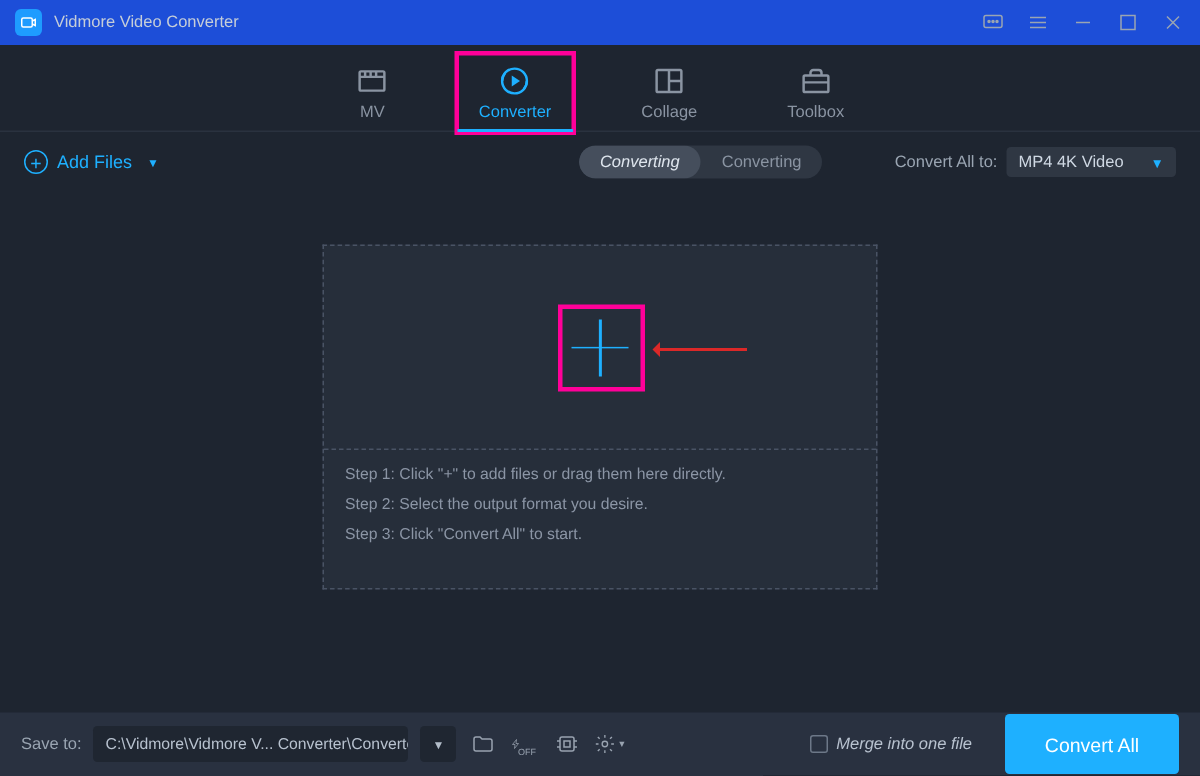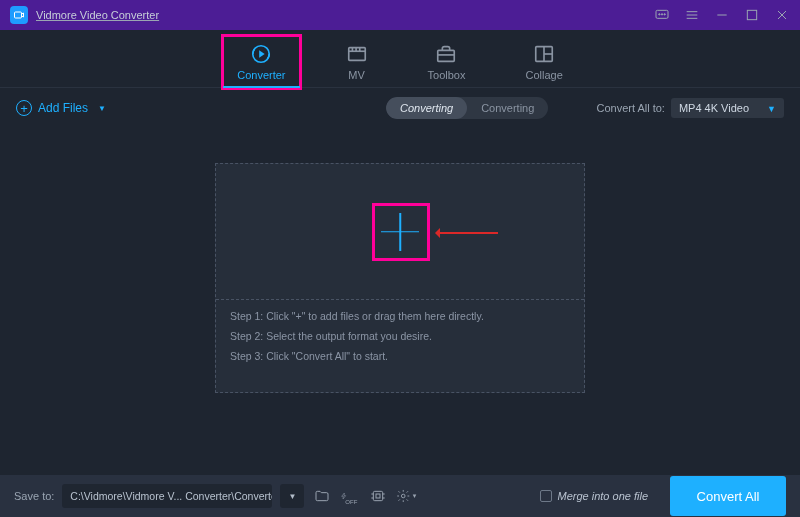--- a/index.html
+++ b/index.html
@@ -1,18 +1,18 @@
 <!DOCTYPE html>
 <html><head>
 <meta charset="utf-8">
 <style>
   * { box-sizing: border-box; margin: 0; padding: 0; font-family: -apple-system, BlinkMacSystemFont, "Segoe UI", Arial, sans-serif; }
   body { width: 800px; height: 517px; background: #1e2530; overflow: hidden; color: #9aa5b2; font-size: 12px; user-select: none; }
   
-  .titlebar { height: 30px; display: flex; align-items: center; padding: 0 10px; background:#4c1d95;text-decoration:underline; }
+  .titlebar { height: 30px; display: flex; align-items: center; padding: 0 10px; background:#1d4ed8; }
   .app-logo { width: 18px; height: 18px; background:#1e9cff; border-radius:4px; display:flex; align-items:center; justify-content:center; margin-right:8px;}
   .app-logo svg{width:12px;height:12px;}
   .app-title { color:#c6ced8; font-size:11px; }
   .titlebar-right { margin-left:auto; display:flex; gap:14px; align-items:center; }
   .tb-btn { width:16px; height:16px; display:flex; align-items:center; justify-content:center; color:#9aa5b2; }
   .tb-btn svg{ width:100%; height:100%; }
   
   .mainnav { height:58px; display:flex; justify-content:center; align-items:flex-end; gap:40px; border-bottom:1px solid #2a323f;}
   .nav-item { display:flex; flex-direction:column; align-items:center; gap:4px; padding:6px 10px 6px; color:#8a94a2; position:relative;}
   .nav-item.active { color:#1eb0ff; }
@@ -94,63 +94,63 @@
     <div class="tb-btn">
         <svg viewBox="0 0 24 24" stroke="currentColor" stroke-width="1.5">
           <line x1="6" y1="6" x2="18" y2="18"></line>
           <line x1="6" y1="18" x2="18" y2="6"></line>
         </svg>
       </div>
   </div>
 </div>
 
 <div class="mainnav">
-  <div class="nav-item active" style="position:relative;">
-    <div class="highlight-box" style="top:-3px;left:-6px;right:-6px;bottom:-3px;"></div>
-    <div class="icon">
-        <svg viewBox="0 0 24 24" fill="none" stroke="currentColor" stroke-width="1.8">
-          <circle cx="12" cy="12" r="9"></circle>
-          <path d="M10 8l6 4-6 4z" fill="currentColor" stroke="none"></path>
-          <path d="M3 12a9 9 0 0 1 2-5.5"></path>
-          <path d="M21 12a9 9 0 0 1-2 5.5"></path>
-        </svg>
-      </div>
-    <span>Converter</span>
-  </div>
   <div class="nav-item">
     <div class="icon">
         <svg viewBox="0 0 24 24" fill="none" stroke="currentColor" stroke-width="1.8">
           <rect x="3" y="5" width="18" height="14" rx="1"></rect>
           <line x1="3" y1="9" x2="21" y2="9"></line>
           <line x1="7" y1="5" x2="7" y2="9"></line>
           <line x1="11" y1="5" x2="11" y2="9"></line>
           <line x1="15" y1="5" x2="15" y2="9"></line>
         </svg>
       </div>
     <span>MV</span>
   </div>
+  <div class="nav-item active" style="position:relative;">
+    <div class="highlight-box" style="top:-3px;left:-6px;right:-6px;bottom:-3px;"></div>
+    <div class="icon">
+        <svg viewBox="0 0 24 24" fill="none" stroke="currentColor" stroke-width="1.8">
+          <circle cx="12" cy="12" r="9"></circle>
+          <path d="M10 8l6 4-6 4z" fill="currentColor" stroke="none"></path>
+          <path d="M3 12a9 9 0 0 1 2-5.5"></path>
+          <path d="M21 12a9 9 0 0 1-2 5.5"></path>
+        </svg>
+      </div>
+    <span>Converter</span>
+  </div>
+  <div class="nav-item">
+    <div class="icon">
+        <svg viewBox="0 0 24 24" fill="none" stroke="currentColor" stroke-width="1.8">
+          <rect x="3" y="4" width="18" height="16" rx="1"></rect>
+          <line x1="12" y1="4" x2="12" y2="20"></line>
+          <line x1="12" y1="12" x2="21" y2="12"></line>
+        </svg>
+      </div>
+    <span>Collage</span>
+  </div>
   <div class="nav-item">
     <div class="icon">
         <svg viewBox="0 0 24 24" fill="none" stroke="currentColor" stroke-width="1.8">
           <rect x="3" y="8" width="18" height="12" rx="1"></rect>
           <path d="M8 8V6a2 2 0 0 1 2-2h4a2 2 0 0 1 2 2v2"></path>
           <line x1="3" y1="13" x2="21" y2="13"></line>
         </svg>
       </div>
     <span>Toolbox</span>
-  </div>
-  <div class="nav-item">
-    <div class="icon">
-        <svg viewBox="0 0 24 24" fill="none" stroke="currentColor" stroke-width="1.8">
-          <rect x="3" y="4" width="18" height="16" rx="1"></rect>
-          <line x1="12" y1="4" x2="12" y2="20"></line>
-          <line x1="12" y1="12" x2="21" y2="12"></line>
-        </svg>
-      </div>
-    <span>Collage</span>
   </div>
 </div>
 
 <div class="subbar">
   <div class="addfiles">
     <div class="plus">+</div>
     <span>Add Files</span>
     <span class="caret">▼</span>
   </div>
   <div class="seg">

